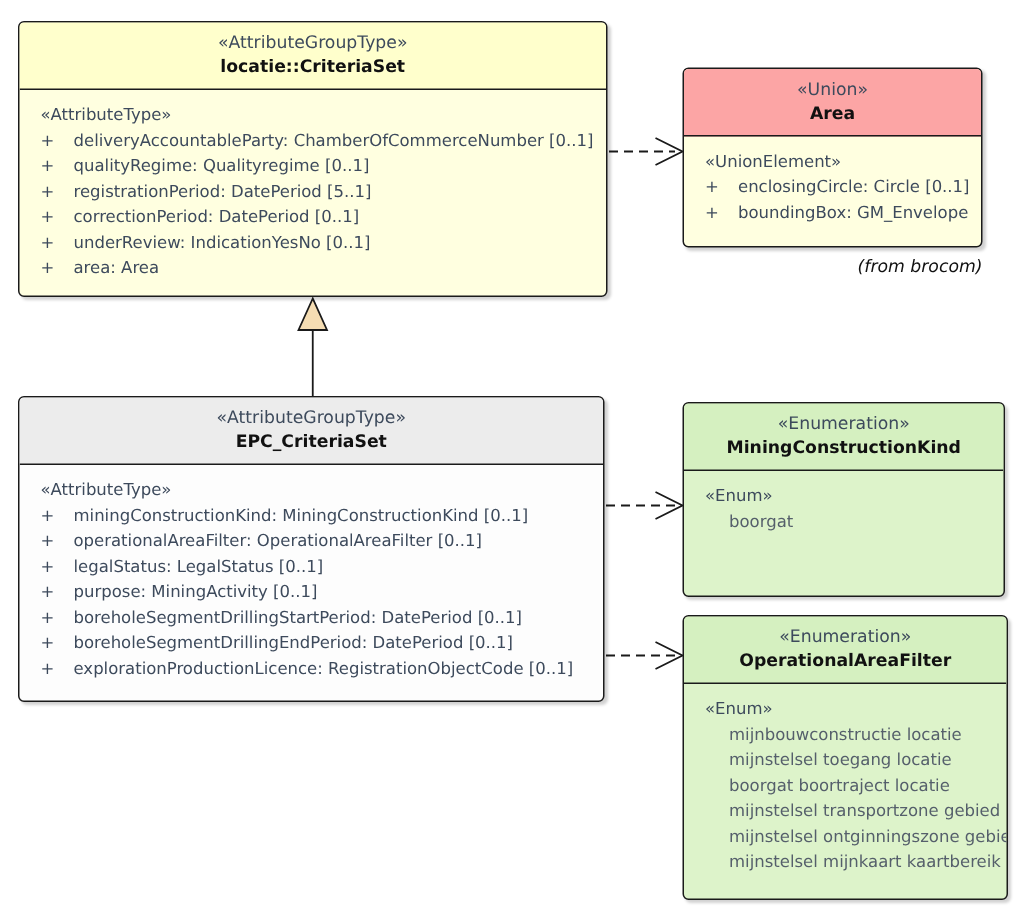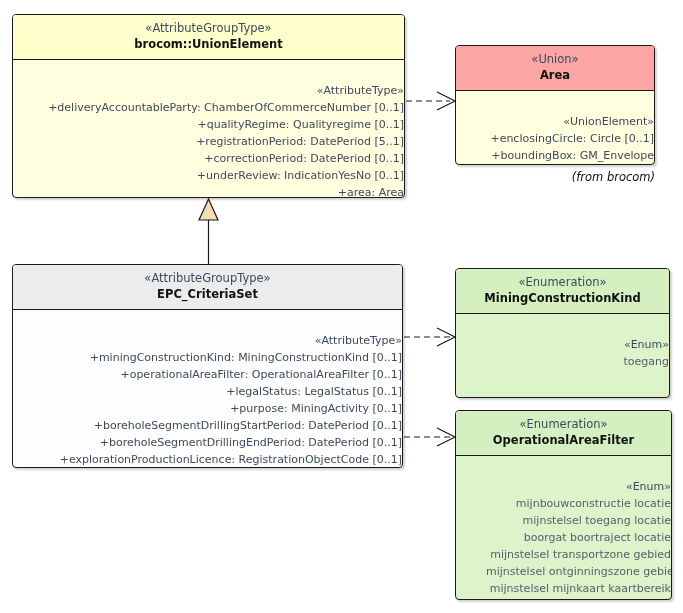--- a/index.html
+++ b/index.html
@@ -30,22 +30,21 @@
     white-space:nowrap;
   }
   .clsname{
     font-size:11.5px;
     font-weight:bold;
     color:#111111;
     line-height:16px;
     white-space:nowrap;
   }
   .body{
-    padding:22px 0 7px 0;
-    text-align:right;
+    padding:8px 0 7px 0;
   }
   .grp{
     font-size:11px;
     color:#3d4a5c;
     padding-left:14px;
     line-height:17px;
     white-space:nowrap;
   }
   .attr{
     font-size:11px;
@@ -117,21 +116,21 @@
 
   <g>
     <line x1="404" y1="437" x2="450" y2="437" stroke="#1a1a1a" stroke-width="1.2" stroke-dasharray="6,4"></line>
     <polyline points="437,428 455,437 437,446" fill="none" stroke="#1a1a1a" stroke-width="1.2"></polyline>
   </g>
 </svg>
 
 <div class="umlbox" id="box-criteriaset">
   <div class="hdr">
     <div class="stereo">«AttributeGroupType»</div>
-    <div class="clsname">brocom::UnionElement</div>
+    <div class="clsname">locatie::CriteriaSet</div>
   </div>
   <div class="body">
     <div class="grp">«AttributeType»</div>
     <div class="attr"><span class="vis">+</span><span>deliveryAccountableParty: ChamberOfCommerceNumber [0..1]</span></div>
     <div class="attr"><span class="vis">+</span><span>qualityRegime: Qualityregime [0..1]</span></div>
     <div class="attr"><span class="vis">+</span><span>registrationPeriod: DatePeriod [5..1]</span></div>
     <div class="attr"><span class="vis">+</span><span>correctionPeriod: DatePeriod [0..1]</span></div>
     <div class="attr"><span class="vis">+</span><span>underReview: IndicationYesNo [0..1]</span></div>
     <div class="attr"><span class="vis">+</span><span>area: Area</span></div>
   </div>
@@ -167,21 +166,21 @@
   </div>
 </div>
 
 <div class="umlbox" id="box-mck">
   <div class="hdr">
     <div class="stereo">«Enumeration»</div>
     <div class="clsname">MiningConstructionKind</div>
   </div>
   <div class="body">
     <div class="grp">«Enum»</div>
-    <div class="enumval">toegang</div>
+    <div class="enumval">boorgat</div>
   </div>
 </div>
 
 <div class="umlbox" id="box-oaf">
   <div class="hdr">
     <div class="stereo">«Enumeration»</div>
     <div class="clsname">OperationalAreaFilter</div>
   </div>
   <div class="body">
     <div class="grp">«Enum»</div>

